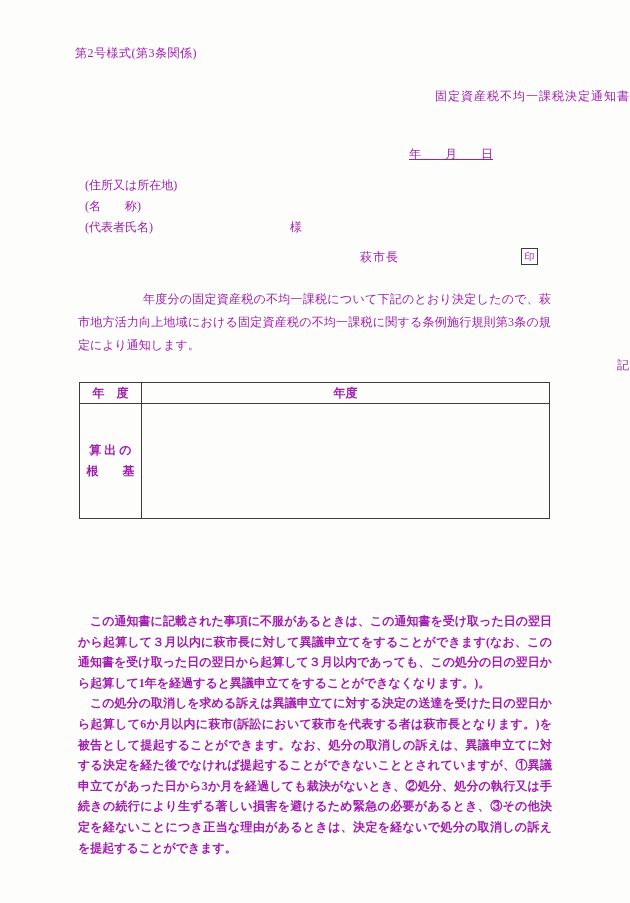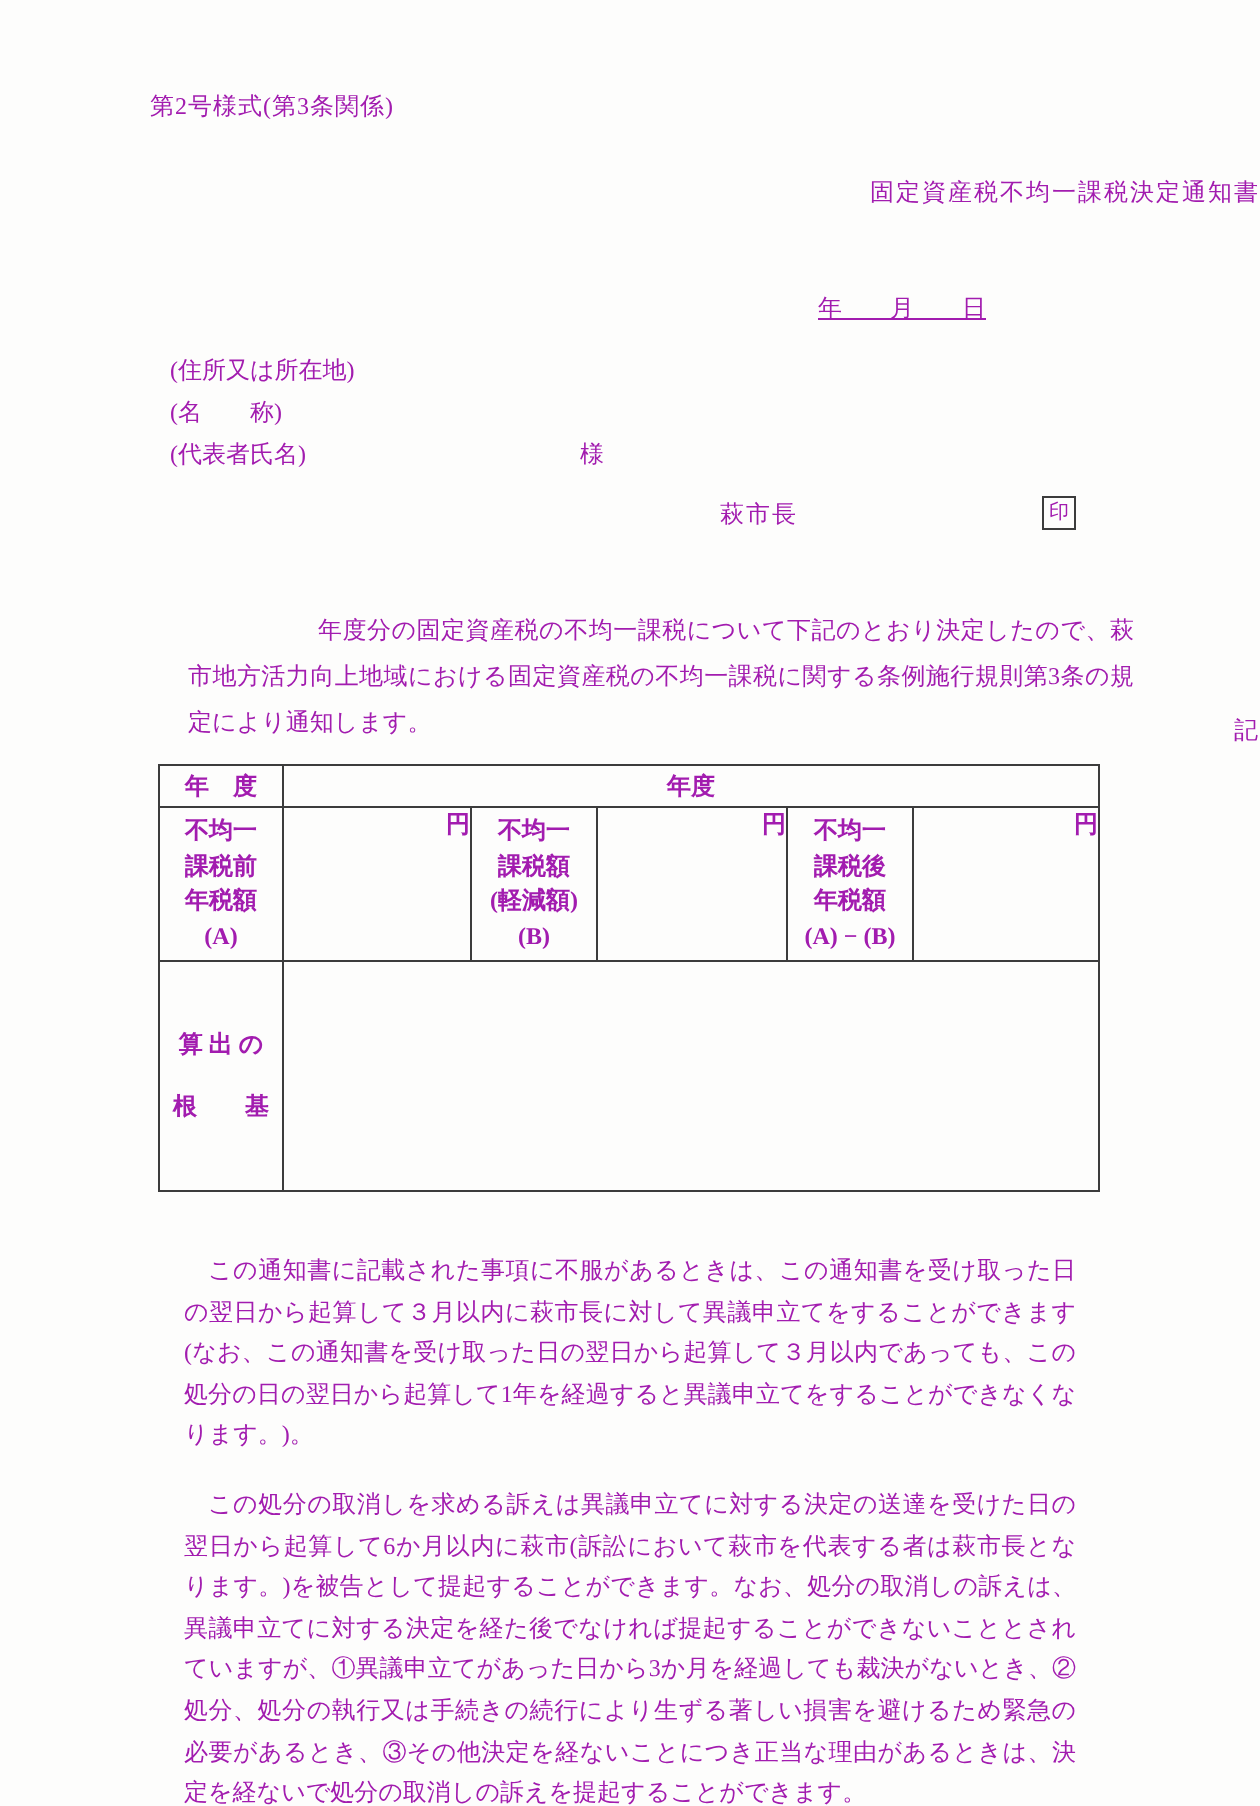--- a/index.html
+++ b/index.html
@@ -34,21 +34,21 @@
     border:1px solid #3c3c3c;
     display:flex; align-items:center; justify-content:center;
     font-size:10px; line-height:10px;
   }
 
   .body-par {
     left:78px; top:288px; width:473px;
     line-height:23px;
     text-align:justify;
     text-indent:65px;
-    margin:16px;
+    margin:0;
   }
 
   .record-marker { top:357px; letter-spacing:1px; }
 
   table.tax-table {
     position:absolute; left:79px; top:382px;
     border-collapse:collapse;
     table-layout:fixed;
     width:470px;
     font-weight:bold;
@@ -65,30 +65,30 @@
     text-align:center; vertical-align:middle;
     line-height:17.5px;
     white-space:pre-line;
   }
   td.yen {
     vertical-align:top; text-align:right;
     padding:3px 6px 0 0;
   }
   td.basis {
     text-align:center; vertical-align:middle;
-    line-height:31px;
+    line-height:21px;
     white-space:pre-line;
   }
 
   .notes-block {
     left:78px; top:611px; width:474px;
     line-height:20.6px;
     text-align:justify;
   }
-  .notes-block p { margin:14px; text-indent:12px; }
+  .notes-block p { margin:0; text-indent:12px;font-weight:bold; }
 </style>
 </head>
 <body>
 
 <div class="sheet">
 
   <div class="abs form-number prekeep">第2号様式(第3条関係)</div>
 
   <div class="abs centered doc-title">固定資産税不均一課税決定通知書</div>
 
@@ -117,37 +117,20 @@
         <col style="width:63px">
       <col style="width:95px">
         <col style="width:63px">
         <col style="width:93px">
     </colgroup>
     <tbody>
         <tr class="r1">
       <td class="prekeep">年　度</td>
       <td colspan="5">年度</td>
     </tr>
-    <tr class="r2">
-      <td class="lbl">不均一
-課税前
-年税額
-(A)</td>
-      <td class="yen">円</td>
-      <td class="lbl">不均一
-課税額
-(軽減額)
-(B)</td>
-      <td class="yen">円</td>
-      <td class="lbl">不均一
-課税後
-年税額
-(A) − (B)</td>
-      <td class="yen">円</td>
-    </tr>
     <tr class="r3">
       <td class="basis">算 出 の
 根　　基</td>
       <td colspan="5"></td>
     </tr>
   </tbody>
     </table>
 
   <div class="abs notes-block">
     <p>この通知書に記載された事項に不服があるときは、この通知書を受け取った日の翌日から起算して３月以内に萩市長に対して異議申立てをすることができます(なお、この通知書を受け取った日の翌日から起算して３月以内であっても、この処分の日の翌日から起算して1年を経過すると異議申立てをすることができなくなります。)。</p>

